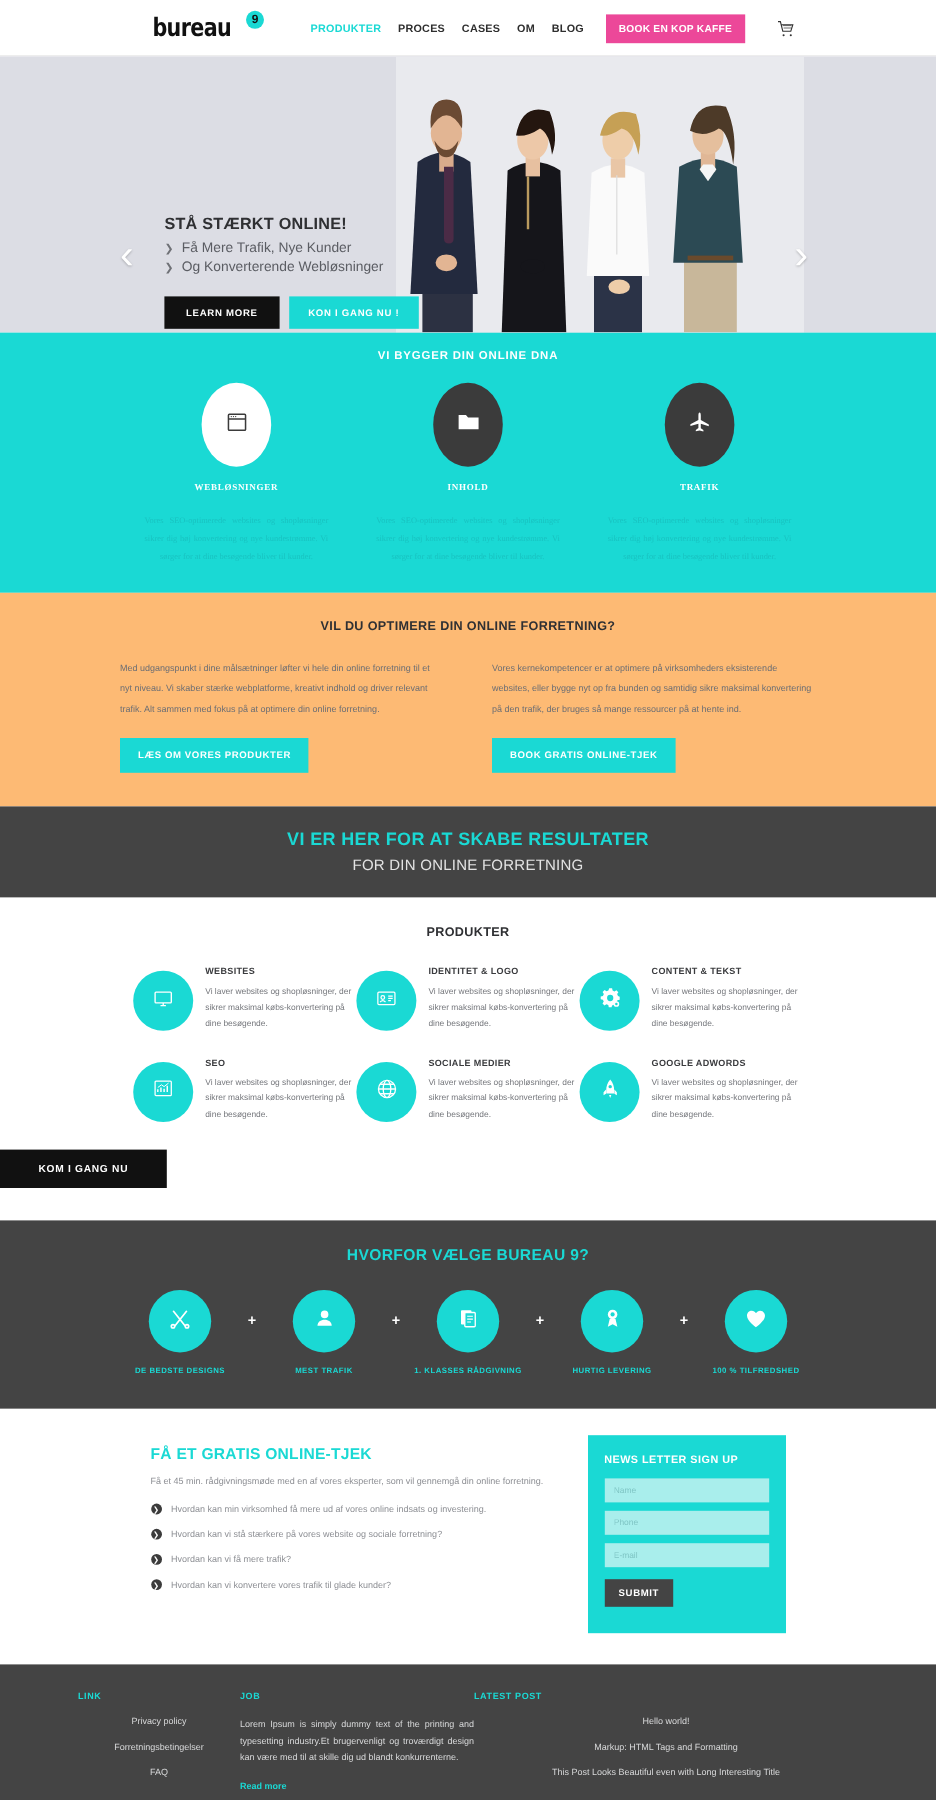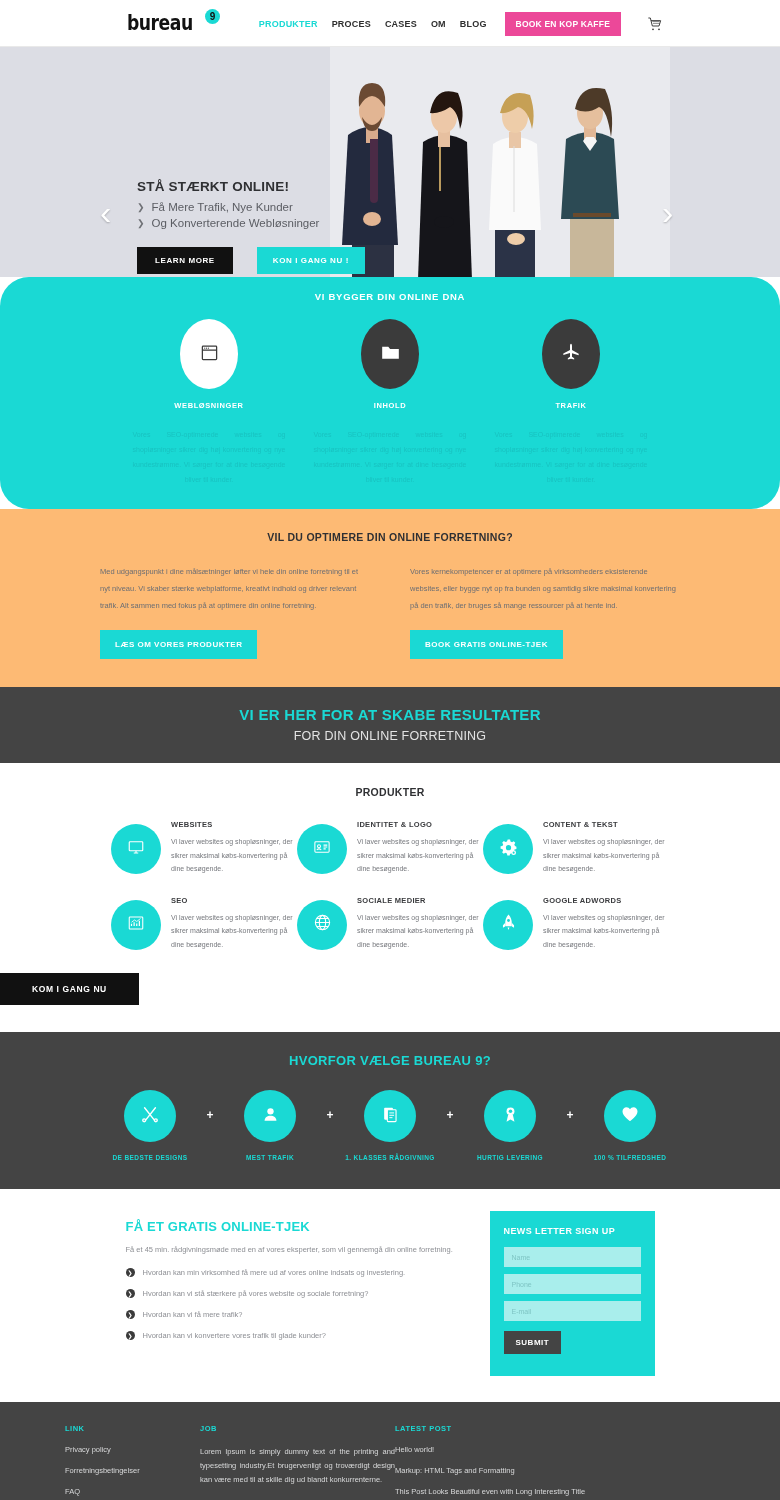--- a/index.html
+++ b/index.html
@@ -48,44 +48,44 @@
   
   .hero { position: relative; height: 230px; background: #dcdde4; overflow: hidden; }
   .hero-photo { position: absolute; left: 330px; top: 0; width: 340px; height: 230px; overflow: hidden; background: #e7e8ec; }
   .hero-text { position: absolute; left: 137px; top: 132px; }
   .hero-title {
     font-size: 13.5px; font-weight: bold; color: #2f3033; letter-spacing: 0.2px; margin-bottom: 7px;
   }
   .hero-bullet { display: flex; align-items: center; gap: 7px; margin-bottom: 4px; }
   .hero-bullet .chev { color: #6f7176; font-size: 9px; }
   .hero-bullet span.txt { font-size: 11.5px; color: #5b5d63; }
-  .hero-buttons { display: flex; gap: 24px; margin-top: 18px; }
+  .hero-buttons { display: flex; gap: 8px; margin-top: 18px; }
   .btn-dark {
     background: #111111; color: #ffffff; font-size: 8px; font-weight: bold;
     letter-spacing: 0.6px; padding: 9px 18px; cursor: pointer;
   }
   .btn-cyan {
     background: #1ad9d4; color: #ffffff; font-size: 8px; font-weight: bold;
     letter-spacing: 0.6px; padding: 9px 16px; cursor: pointer;
   }
   .hero-arrow {
     position: absolute; top: 148px; width: 22px; height: 36px; cursor: pointer;
     color: #ffffff; font-size: 34px; line-height: 34px; font-weight: 300;
     text-shadow: 0 1px 2px rgba(0,0,0,.25);
   }
   .hero-arrow.left { left: 100px; }
   .hero-arrow.right { right: 96px; }
 
   
-  .dna { background: #1ad9d4; padding: 14px 0 22px; border-radius: 29px; }
+  .dna { background: #1ad9d4; padding: 14px 0 22px; }
   .dna-title {
     text-align: center; color: #ffffff; font-size: 9.5px; font-weight: bold;
     letter-spacing: 0.7px; margin-bottom: 17px;
   }
-  .dna-cols { display: flex; justify-content: center; gap: 4px; }
+  .dna-cols { display: flex; justify-content: center; gap: 16px; font-family: Liberation Serif, serif; }
   .dna-col { width: 177px; text-align: center; }
   .dna-circle {
     width: 58px; height: 70px; border-radius: 50%;
     margin: 0 auto 12px; display: flex; align-items: center; justify-content: center;
   }
   .dna-circle.white { background: #ffffff; }
   .dna-circle.dark { background: #3b3b3b; }
   .dna-label {
     color: #ffffff; font-size: 7.5px; font-weight: bold; letter-spacing: 0.6px; margin-bottom: 17px;
   }
@@ -168,21 +168,21 @@
     font-family: "Liberation Sans", sans-serif;
   }
 
   
   .footer { background: #444444; padding: 22px 0 0; height: 204px; position: relative; }
   .footer-cols { display: flex; width: 650px; margin: 0 auto; }
   .fc-link { width: 135px; }
   .fc-job { width: 195px; }
   .fc-latest { width: 320px; }
   .f-head { color: #1ad9d4; font-size: 7.5px; font-weight: bold; letter-spacing: 0.5px; margin-bottom: 12px; }
-  .f-li { color: #d8d9da; font-size: 7.5px; margin-bottom: 12px; cursor: pointer; }
+  .f-li { color: #d8d9da; font-size: 7.5px; margin-bottom: 12px; cursor: pointer; text-align: center; }
   .f-p { color: #d8d9da; font-size: 7.5px; line-height: 14px; text-align: justify; }
   .f-readmore { color: #1ad9d4; font-size: 7.5px; font-weight: bold; margin-top: 12px; cursor: pointer; }
 </style>
 </head>
 <body>
 
 <div class="page">
 
   <div class="header">
     <div class="logo-wrap">

